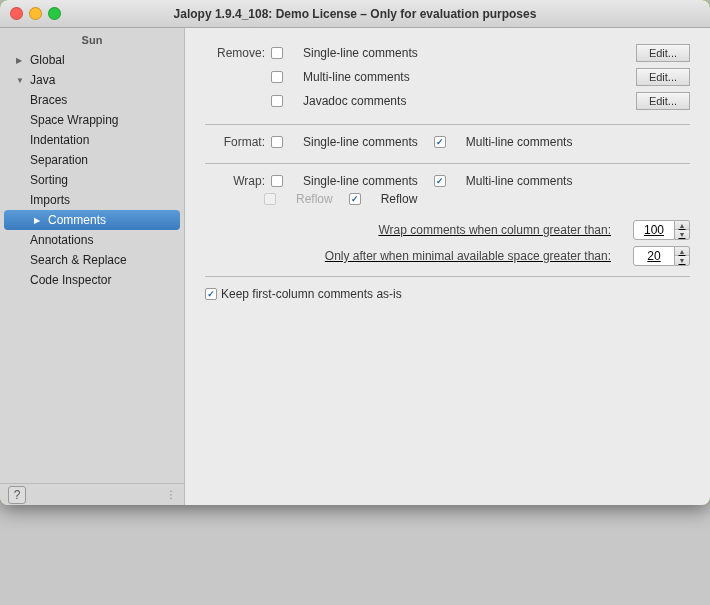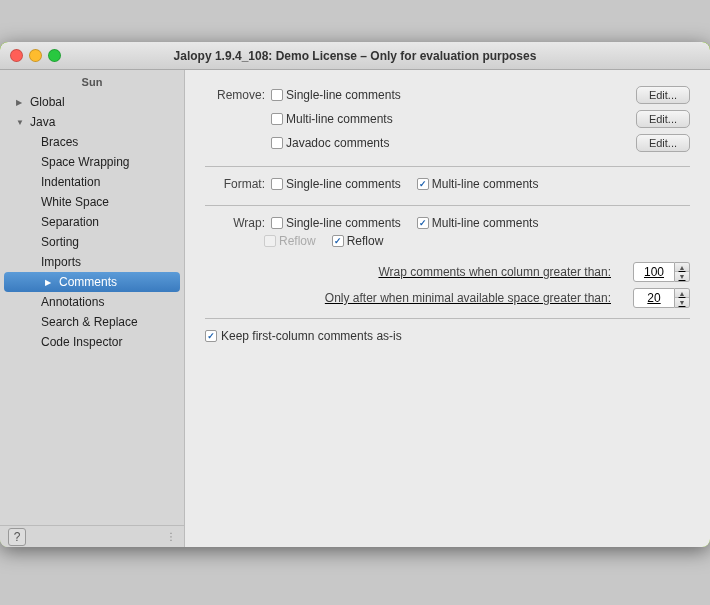--- a/index.html
+++ b/index.html
@@ -15,21 +15,20 @@
 
     .window {
       width: 710px;
       height: 505px;
       background: #84cc16;
       border-radius: 8px;
       box-shadow: 0 4px 20px rgba(0,0,0,0.5);
       display: flex;
       flex-direction: column;
       overflow: hidden;
-      margin-top: 42px;
     }
 
     .titlebar {
       background: linear-gradient(180deg, #e8e8e8 0%, #d0d0d0 100%);
       height: 28px;
       display: flex;
       align-items: center;
       padding: 0 10px;
       border-bottom: 1px solid #aaa;
       border-radius: 8px 8px 0 0;
@@ -114,21 +113,21 @@
       color: #666;
       width: 10px;
       display: inline-block;
     }
 
     .sidebar-item.selected .arrow {
       color: #fff;
     }
 
     .sidebar-item.child {
-      padding-left: 41px;
+      padding-left: 30px;
     }
 
     
     .main {
       flex: 1;
       background: #ebebeb;
       padding: 16px 20px;
       overflow-y: auto;
     }
 
@@ -139,21 +138,21 @@
     .section-label {
       color: #444;
       font-size: 12px;
       min-width: 60px;
       text-align: right;
     }
 
     .checkbox-item {
       display: flex;
       align-items: center;
-      gap: 3px;
+      gap: 20px;
       margin-right: 10px;
     }
 
     .cb {
       width: 12px;
       height: 12px;
       border: 1px solid #999;
       background: #fff;
       border-radius: 2px;
       display: inline-flex;
@@ -176,21 +175,21 @@
       color: #333;
     }
 
     .cb-label.disabled {
       color: #aaa;
     }
 
     .edit-btn {
       background: linear-gradient(180deg, #f5f5f5 0%, #ddd 100%);
       border: 1px solid #aaa;
-      border-radius: 5px;
+      border-radius: 0;
       padding: 2px 12px;
       font-size: 11px;
       cursor: pointer;
       color: #333;
       margin-left: auto;
     }
 
     .row-with-edit {
       display: flex;
       align-items: center;
@@ -368,23 +367,20 @@
       </div>
 
       <div class="sidebar-item child">
         <span>Space Wrapping</span>
       </div>
 
       <div class="sidebar-item child">
         <span>Indentation</span>
       </div>
 
-      <div class="sidebar-item child">
-        <span>White Space</span>
-      </div>
 
       <div class="sidebar-item child">
         <span>Separation</span>
       </div>
 
       <div class="sidebar-item child">
         <span>Sorting</span>
       </div>
 
       <div class="sidebar-item child">

